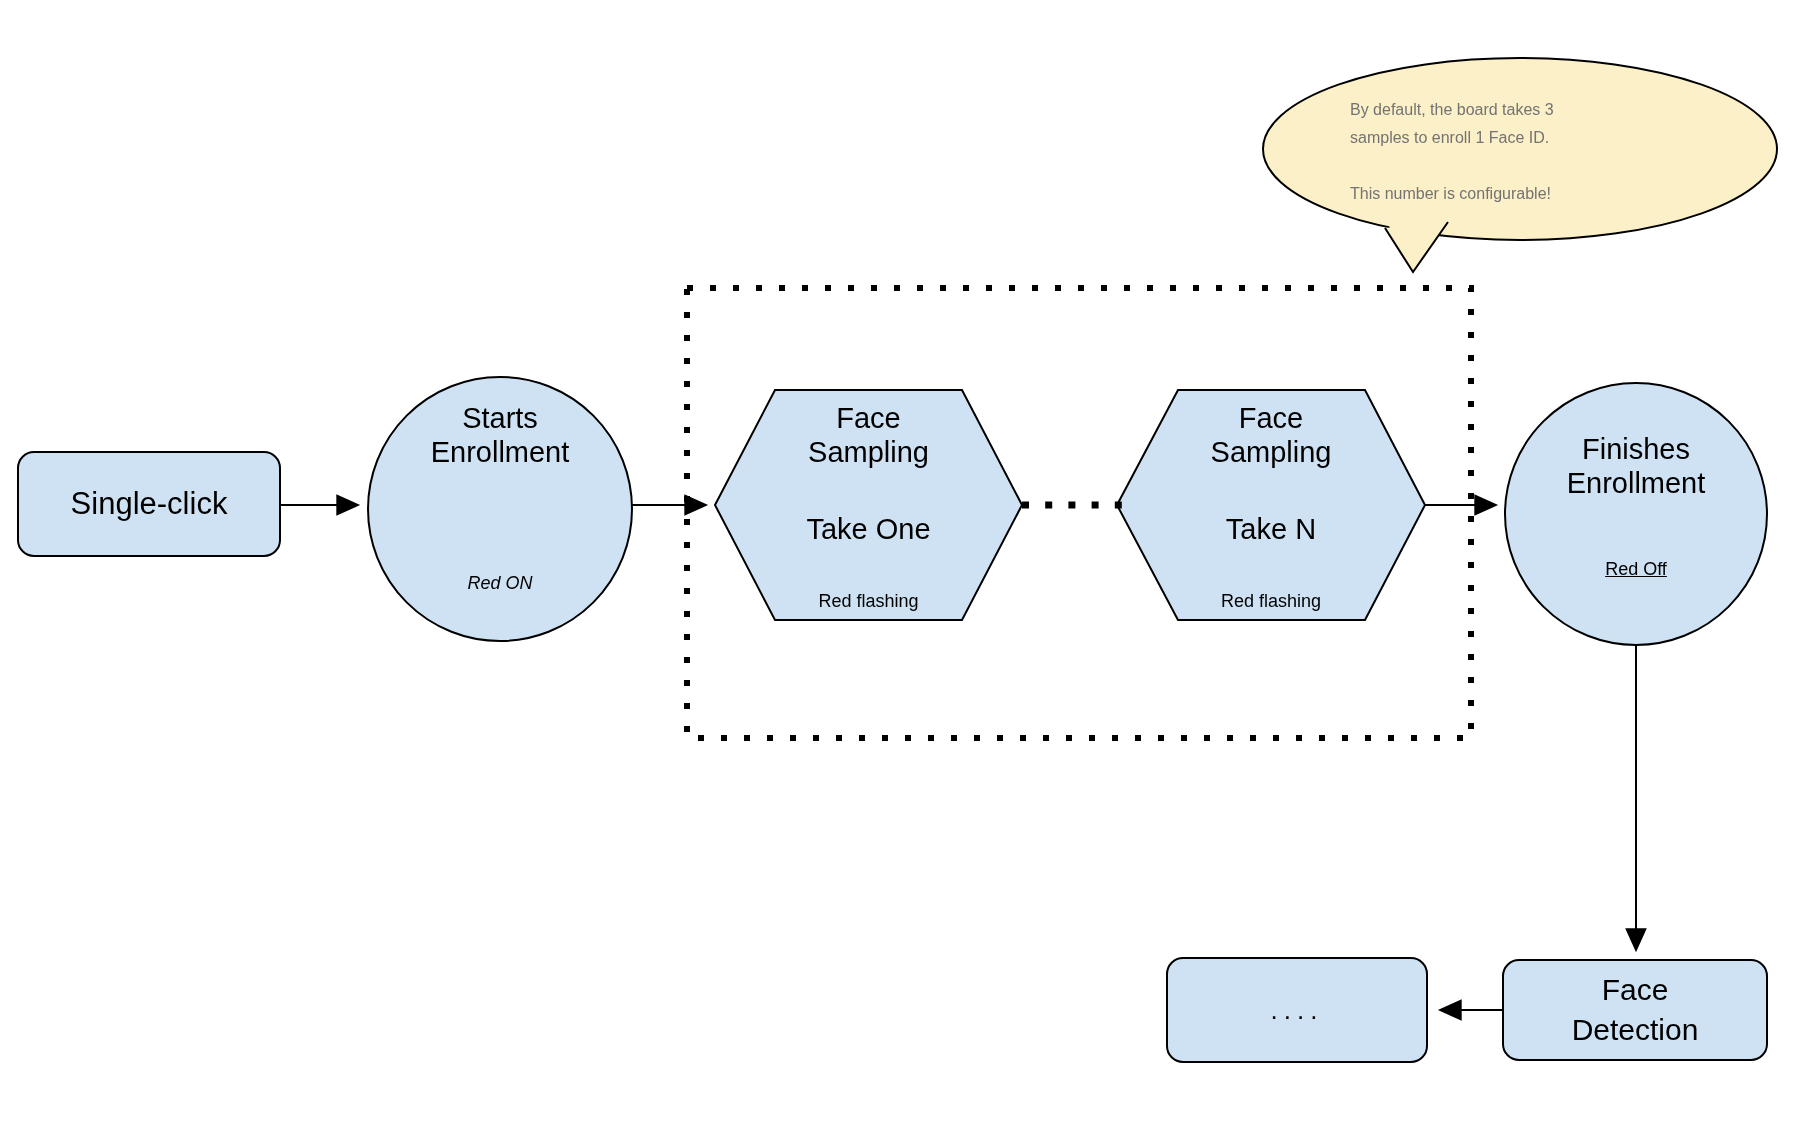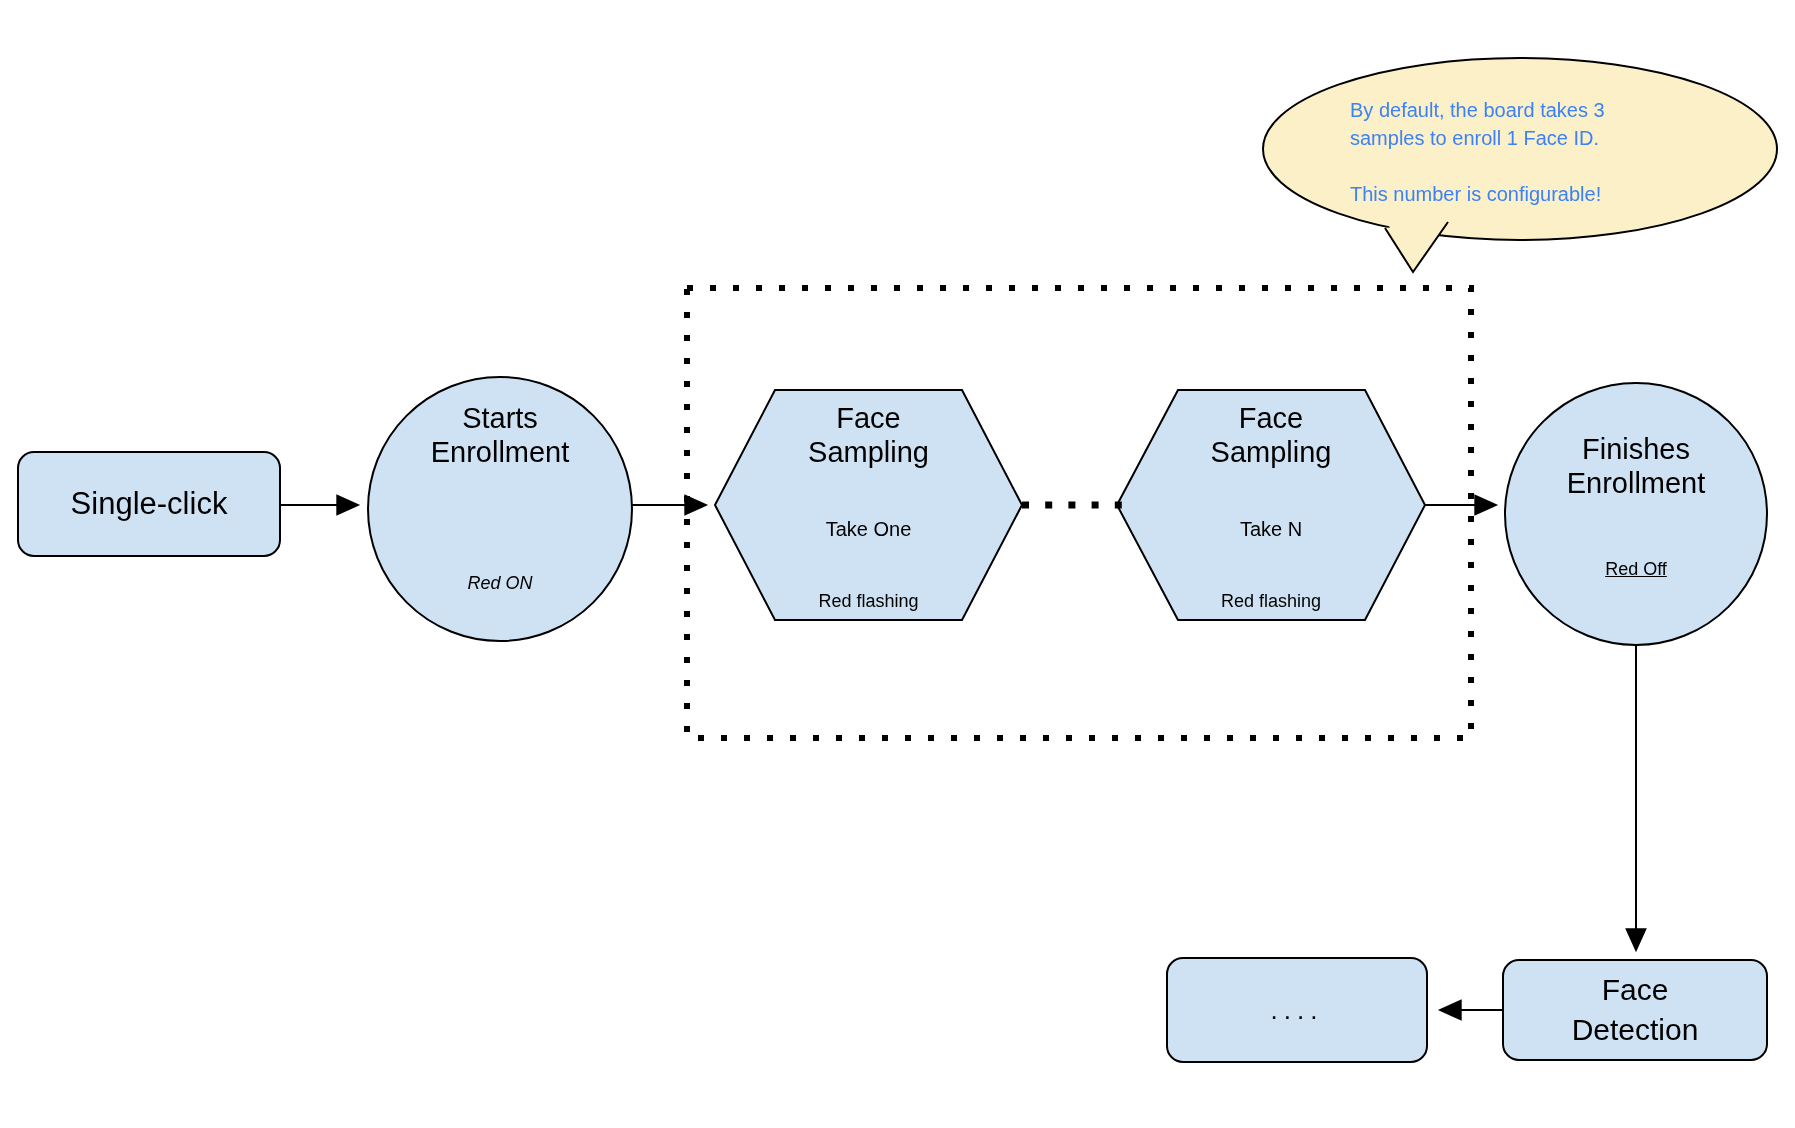--- a/index.html
+++ b/index.html
@@ -22,27 +22,27 @@
   .bubble-mask{fill:var(--bubble-fill);stroke:none;}
   .arrow{stroke:var(--stroke);stroke-width:2;fill:none;}
   .dotted-rect{fill:none;stroke:var(--stroke);stroke-width:6;stroke-dasharray:6 17;}
   .dotted-link{stroke:var(--stroke);stroke-width:7;stroke-dasharray:7 16.2;}
   .lbl{
     position:absolute;display:flex;align-items:center;justify-content:center;
     text-align:center;white-space:pre-line;color:#000;
   }
   .lbl-main{font-size:29px;line-height:34px;}
   .lbl-big{font-size:31px;line-height:40px;}
-  .lbl-take{font-size:20px;line-height:32px;}
+  .lbl-take{font-size:29px;line-height:32px;}
   .lbl-sub{font-size:18px;line-height:22px;}
   .lbl-fd{font-size:30px;line-height:40px;}
   .lbl-dots{font-size:26px;letter-spacing:6px;}
   .callout-text{
     position:absolute;left:1350px;top:96px;width:360px;
-    font-size:20px;line-height:28px;color:#3b82f6;
+    font-size:16px;line-height:28px;color:#737373;
     text-align:left;white-space:pre-line;
   }
 </style>
 </head>
 <body>
 
 <div class="canvas">
 
   <svg class="layer" width="1795" height="1128" viewBox="0 0 1795 1128">
     <defs>

